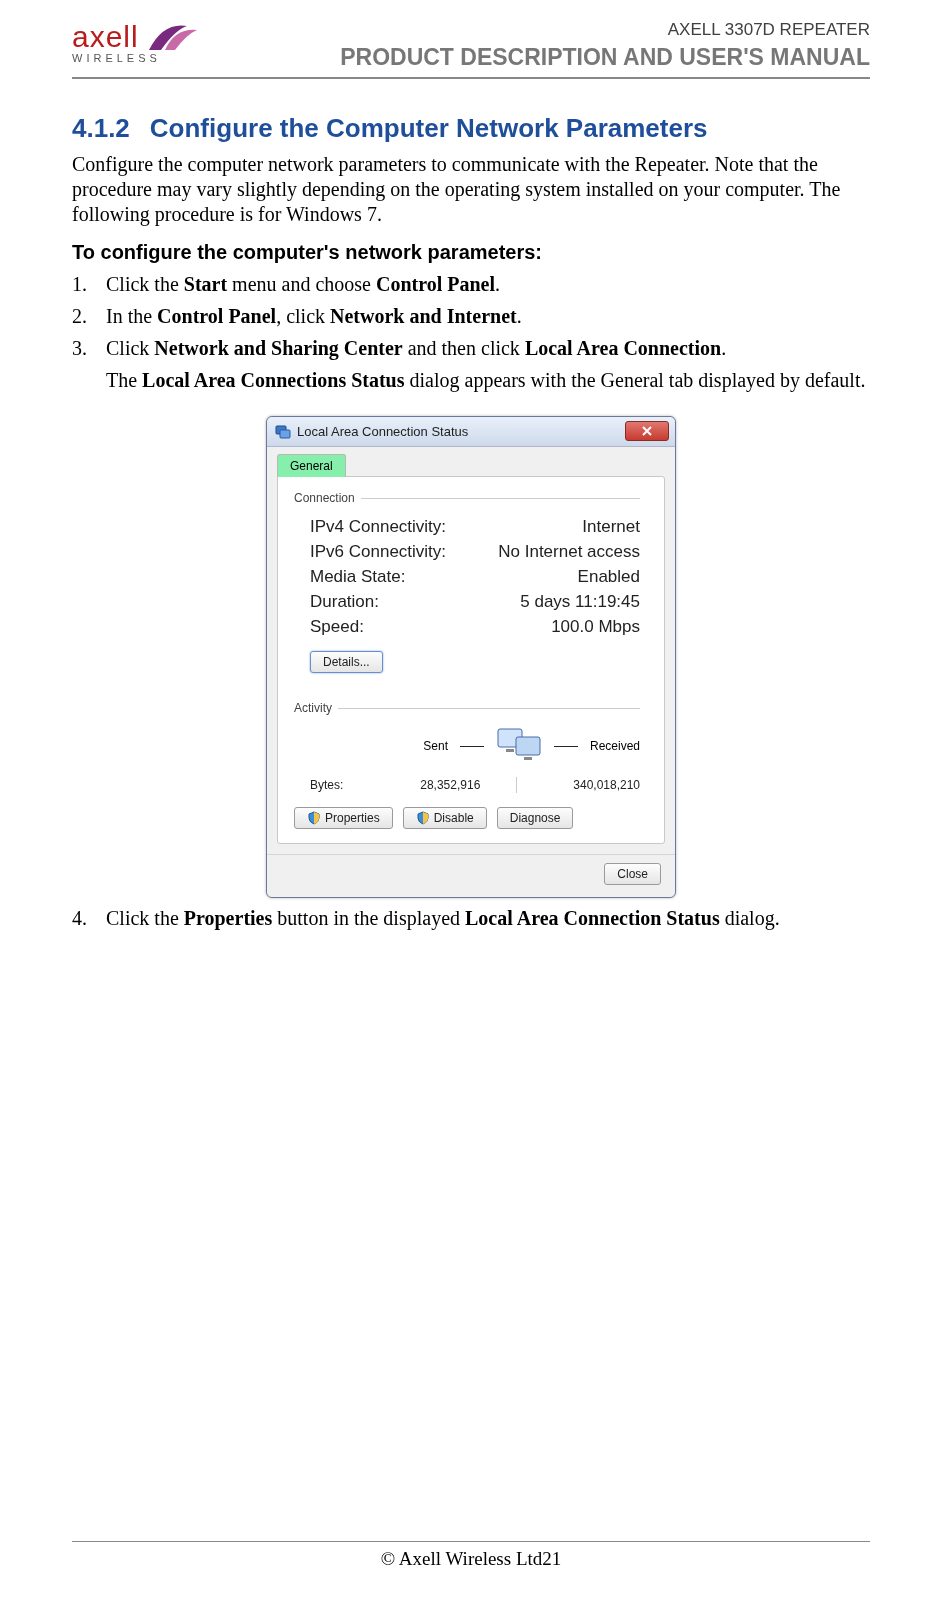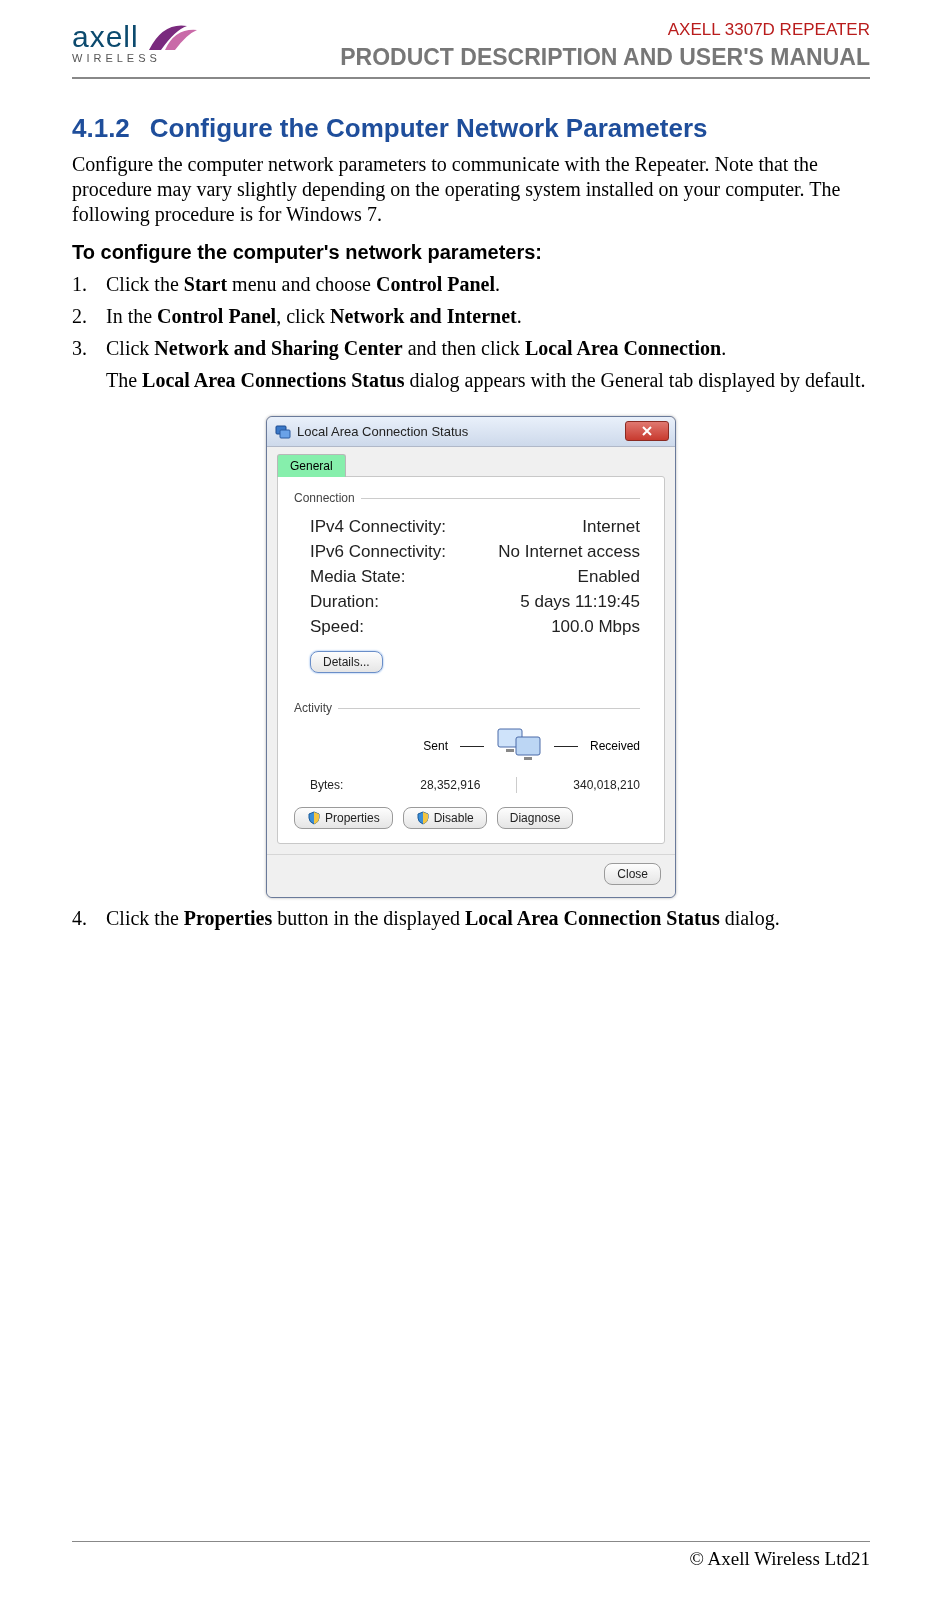--- a/index.html
+++ b/index.html
@@ -20,25 +20,25 @@
   .header {
     display: flex;
     justify-content: space-between;
     align-items: flex-start;
     border-bottom: 2px solid #888;
     padding-bottom: 6px;
     margin-bottom: 34px;
   }
   .logo-block { display: flex; flex-direction: column; align-items: flex-start; }
   .logo-top { display: flex; align-items: center; }
-  .logo-text-axell { font-family: Arial, sans-serif; font-size: 30px; font-weight: 300; color: #0c4a6e; letter-spacing: 1px; }
+  .logo-text-axell { font-family: Arial, sans-serif; font-size: 30px; font-weight: 300; color: #b91c1c; letter-spacing: 1px; }
   .logo-swoosh { margin-left: 6px; }
   .logo-wireless { font-family: Arial, sans-serif; font-size: 11px; letter-spacing: 4px; color: #555; margin-top: -2px; }
   .header-right { text-align: right; font-family: Arial, sans-serif; }
-  .hr-line1 { font-size: 17px; color: #b91c1c; font-variant: small-caps; margin-bottom: 4px; }
+  .hr-line1 { font-size: 17px; color: #404040; font-variant: small-caps; margin-bottom: 4px; }
   .hr-line2 { font-size: 23px; font-weight: bold; color: #777; }
   .section-heading { font-family: Arial, sans-serif; color: #1f4e9b; font-size: 26px; font-weight: bold; margin-bottom: 8px; }
   .section-number { display: inline-block; margin-right: 20px; }
   .intro-para { font-size: 20px; line-height: 1.25; margin-bottom: 14px; }
   .sub-heading { font-family: Arial, sans-serif; font-size: 20px; font-weight: bold; margin-bottom: 6px; }
   .step-list { list-style: none; font-size: 20px; }
   .step-item { display: flex; margin-bottom: 4px; line-height: 1.4; }
   .step-num { width: 34px; flex-shrink: 0; }
   .step-body { flex: 1; }
   .step-follow { margin-left: 34px; font-size: 20px; line-height: 1.4; margin-bottom: 12px; }
@@ -98,40 +98,40 @@
   }
   .group-label { color: #444; font-size: 12px; display:flex; align-items:center; margin-bottom:12px;}
   .group-label .line { flex:1; height:1px; background:#ccc; margin-left:6px;}
   .kv-row { display: flex; justify-content: space-between; font-size: 17px; color:#222; margin: 5px 0 5px 16px; }
   .win-btn {
     display: inline-flex; align-items: center;
     padding: 3px 12px;
     font-size: 12px;
     background: linear-gradient(#fdfdfd, #e5e5e5);
     border: 1px solid #9a9a9a;
-    border-radius: 8px;
+    border-radius: 3px;
     color:#222;
   }
   .win-btn.primary { border-color:#6a8ec8; box-shadow: 0 0 2px #6aa0e8; }
   .btn-row { margin: 14px 0 0 16px; }
   .activity-center { display:flex; justify-content:flex-end; align-items:center; gap:12px; margin:6px 0 12px 0; font-size:12px; color:#000000;}
   .monitor-icon { width:46px; height:38px; }
   .bytes-row { display:flex; align-items:center; font-size:12px; color:#222; margin: 8px 0 14px 16px; gap:36px;}
   .bytes-row .sep { width:1px; height:16px; background:#ccc; }
   .bytes-row .label { width:60px; }
   .bytes-row .val { width:110px; text-align:right; }
   .action-row { display:flex; gap:10px; margin-top:8px;}
   .footer-btns { display:flex; justify-content:flex-end; padding: 8px 14px 12px 14px; border-top:1px solid #d6d6d6; background:#f0f0f0; border-radius:0 0 6px 6px;}
   .small-icon { width:14px; height:14px; margin-right:4px; vertical-align:middle;}
 
   .spacer { flex:1; }
   .page-footer {
     border-top: 1px solid #888;
     display: flex;
-    justify-content: flex-end;
+    justify-content: center;
     font-size: 19px;
     padding-top: 6px;
   }
 </style>
 </head>
 <body>
 
 <div class="page">
 
   <div class="header">

